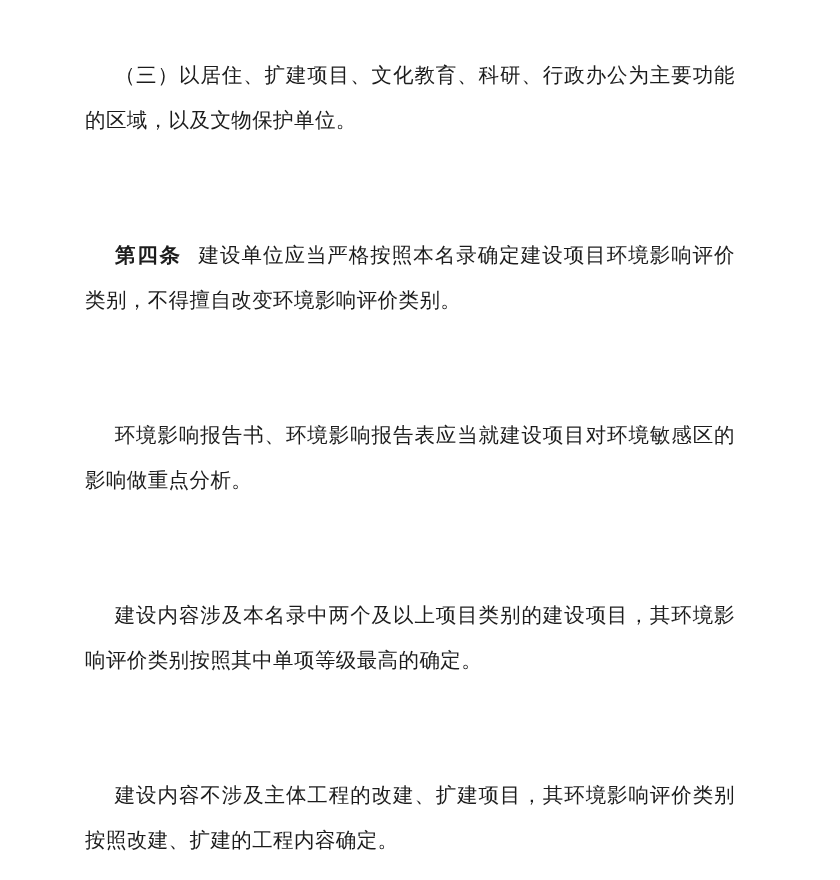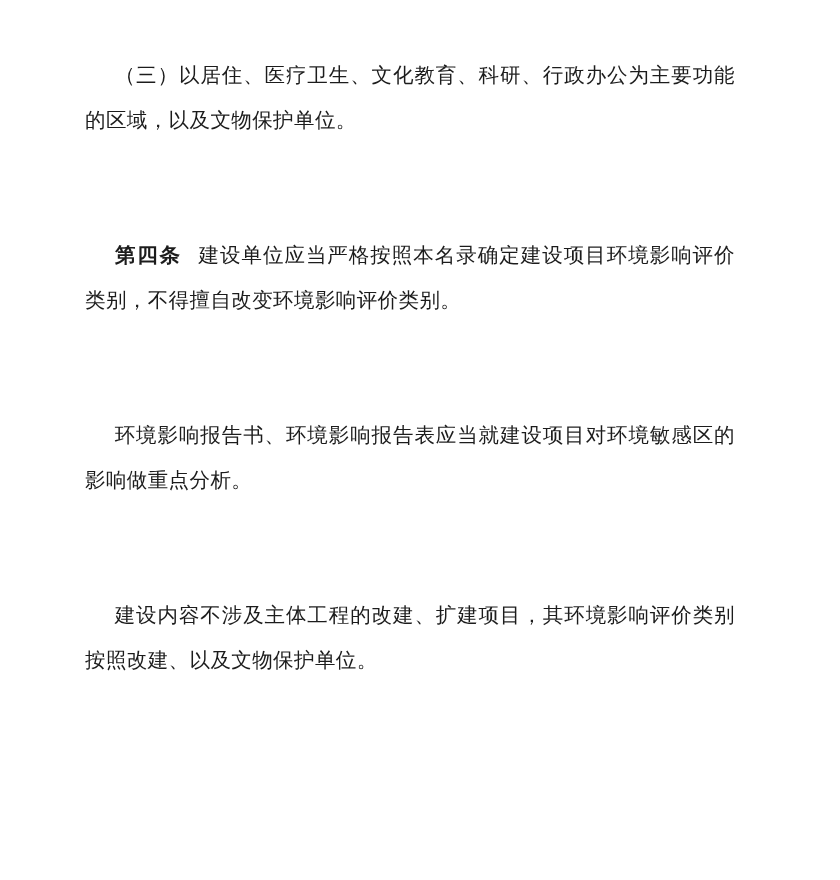--- a/index.html
+++ b/index.html
@@ -41,29 +41,32 @@
     display: inline-block;
     width: 16px;
   }
 </style>
 </head>
 <body>
 
 <div id="document-page">
 
   <p class="para indent">
-    <span>（三）以居住、医疗卫生、文化教育、科研、行政办公为主要功能的区域，以及文物保护单位。</span>
+    <span>（三）以居住、扩建项目、文化教育、科研、行政办公为主要功能的区域，以及文物保护单位。</span>
   </p>
 
   <p class="para indent">
     <span class="lead">第四条</span><span class="lead-gap"></span><span>建设单位应当严格按照本名录确定建设项目环境影响评价类别，不得擅自改变环境影响评价类别。</span>
   </p>
 
   <p class="para indent">
     <span>环境影响报告书、环境影响报告表应当就建设项目对环境敏感区的影响做重点分析。</span>
   </p>
 
+  <p class="para indent">
+    <span>建设内容涉及本名录中两个及以上项目类别的建设项目，其环境影响评价类别按照其中单项等级最高的确定。</span>
+  </p>
 
   <p class="para indent">
-    <span>建设内容不涉及主体工程的改建、扩建项目，其环境影响评价类别按照改建、以及文物保护单位。</span>
+    <span>建设内容不涉及主体工程的改建、扩建项目，其环境影响评价类别按照改建、扩建的工程内容确定。</span>
   </p>
 
 </div>
 
 </body></html>

